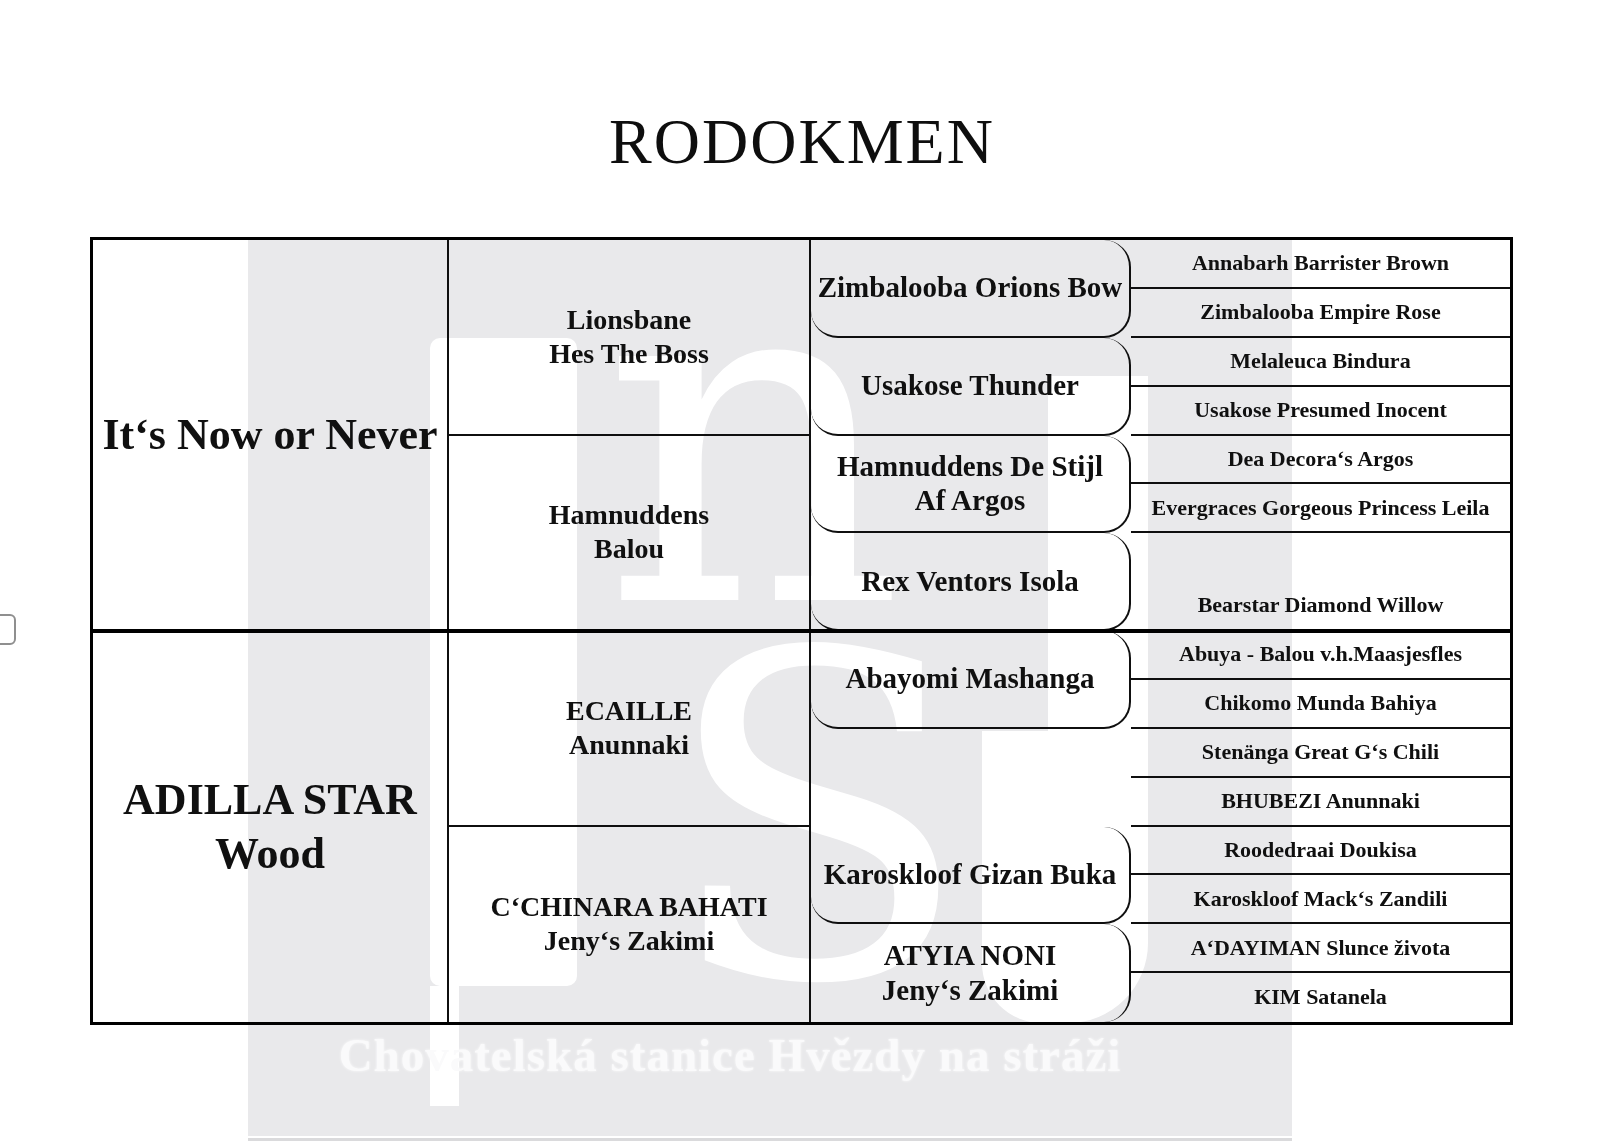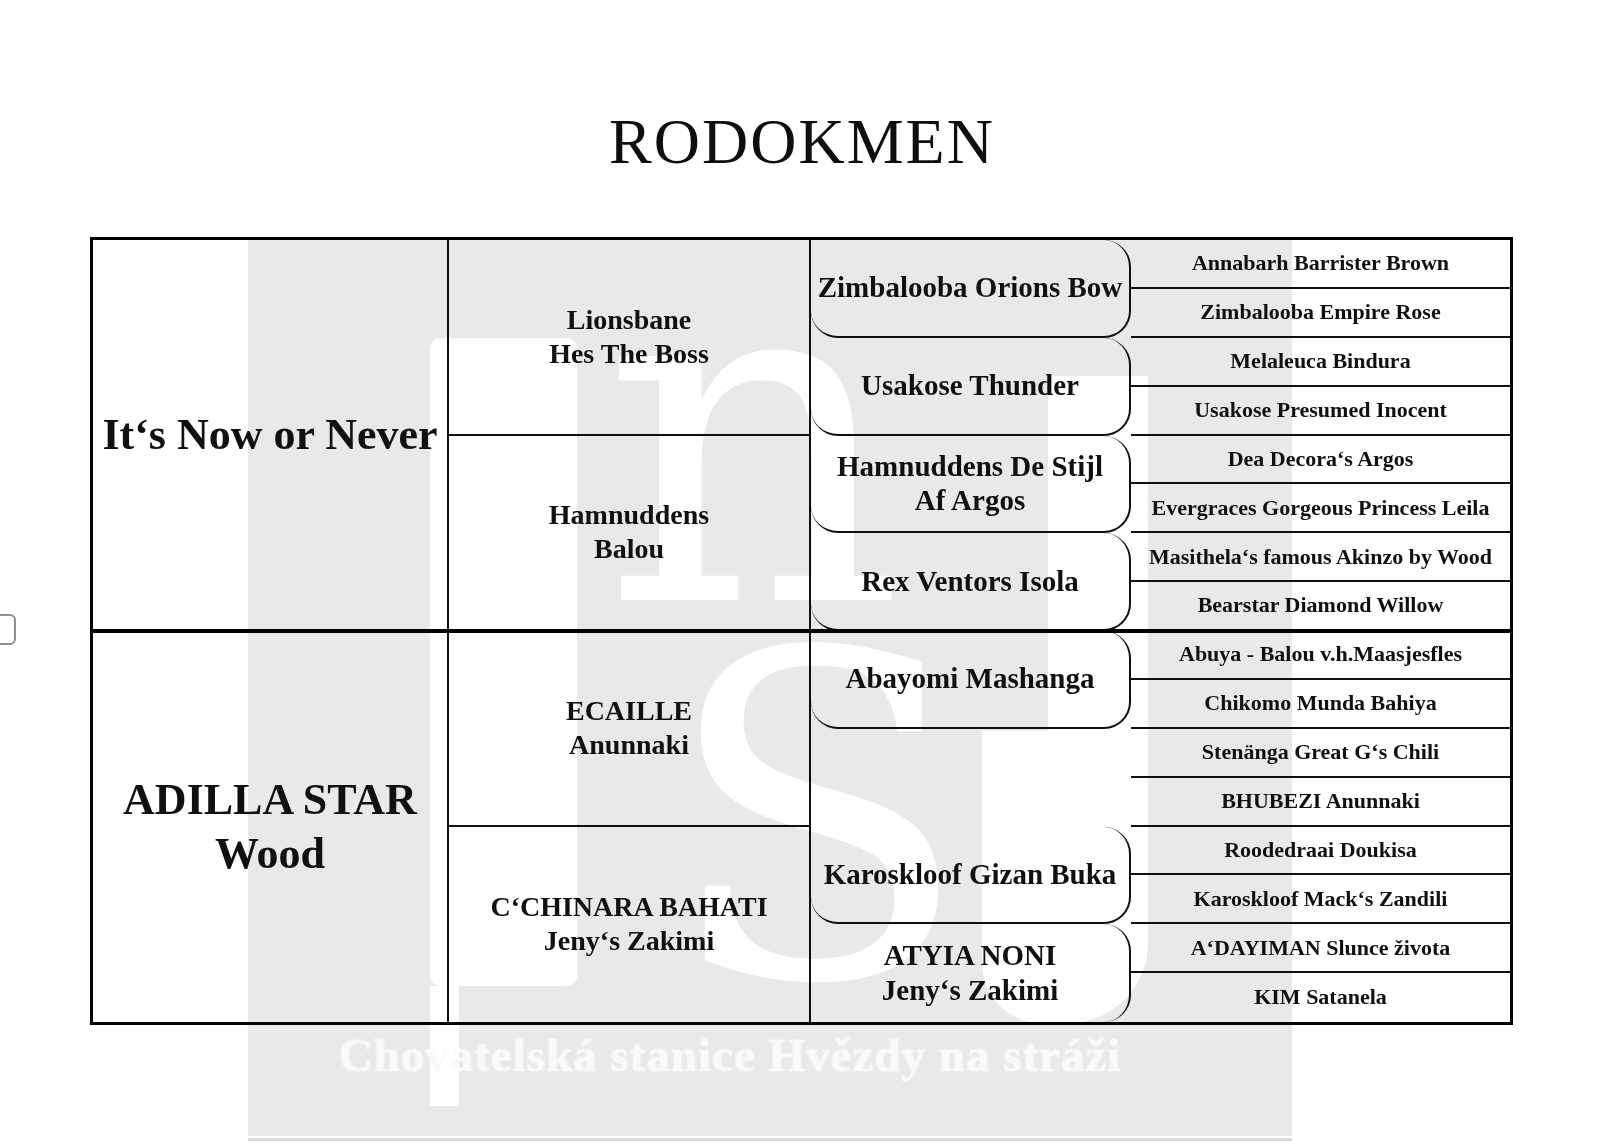--- a/index.html
+++ b/index.html
@@ -146,23 +146,20 @@
     </div>
   <div class="cell g4 lastcol" style="grid-column:4;grid-row:4">
       <span>Usakose Presumed Inocent</span>
     </div>
   <div class="cell g4 lastcol" style="grid-column:4;grid-row:5">
       <span>Dea Decora‘s Argos</span>
     </div>
   <div class="cell g4 lastcol" style="grid-column:4;grid-row:6">
       <span>Evergraces Gorgeous Princess Leila</span>
     </div>
-  <div class="cell g4 lastcol" style="grid-column:4;grid-row:7">
-      <span>Masithela‘s famous Akinzo by Wood</span>
-    </div>
   <div class="cell g4 lastcol" style="grid-column:4;grid-row:8">
       <span>Bearstar Diamond Willow</span>
     </div>
   <div class="cell g4 lastcol" style="grid-column:4;grid-row:9">
       <span>Abuya - Balou v.h.Maasjesfles</span>
     </div>
   <div class="cell g4 lastcol" style="grid-column:4;grid-row:10">
       <span>Chikomo Munda Bahiya</span>
     </div>
   <div class="cell g4 lastcol" style="grid-column:4;grid-row:11">

